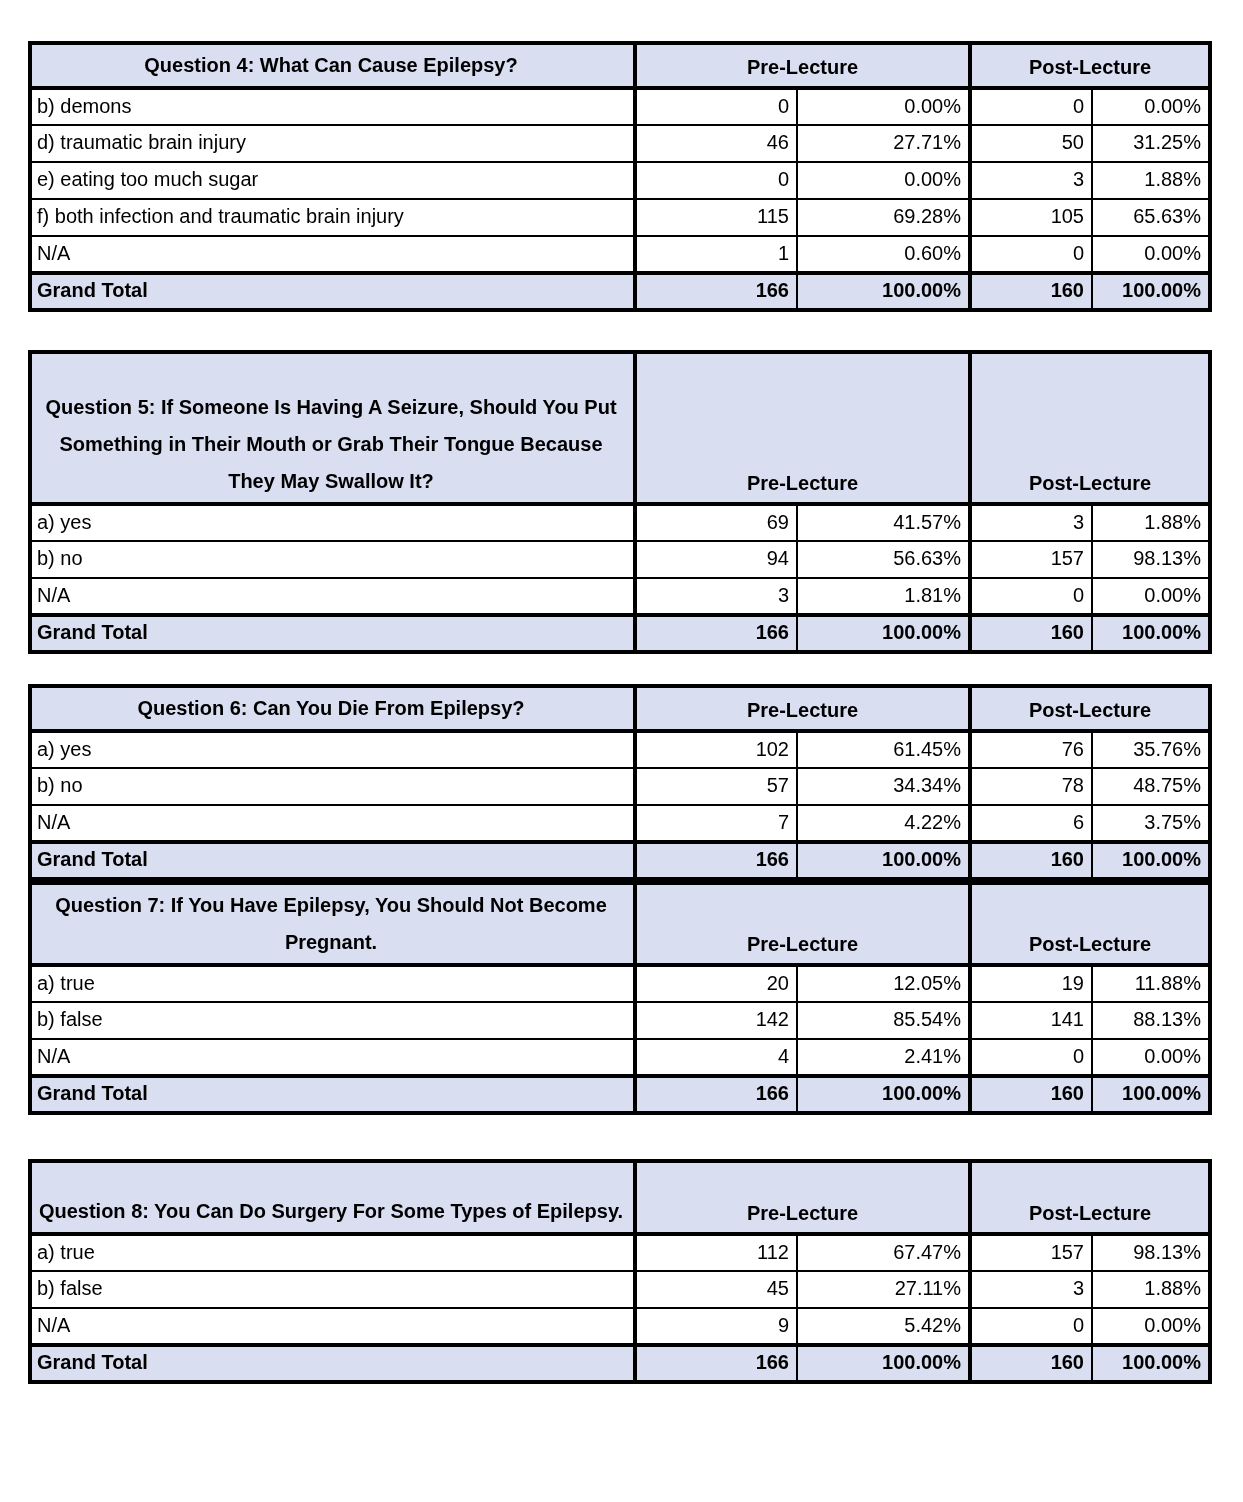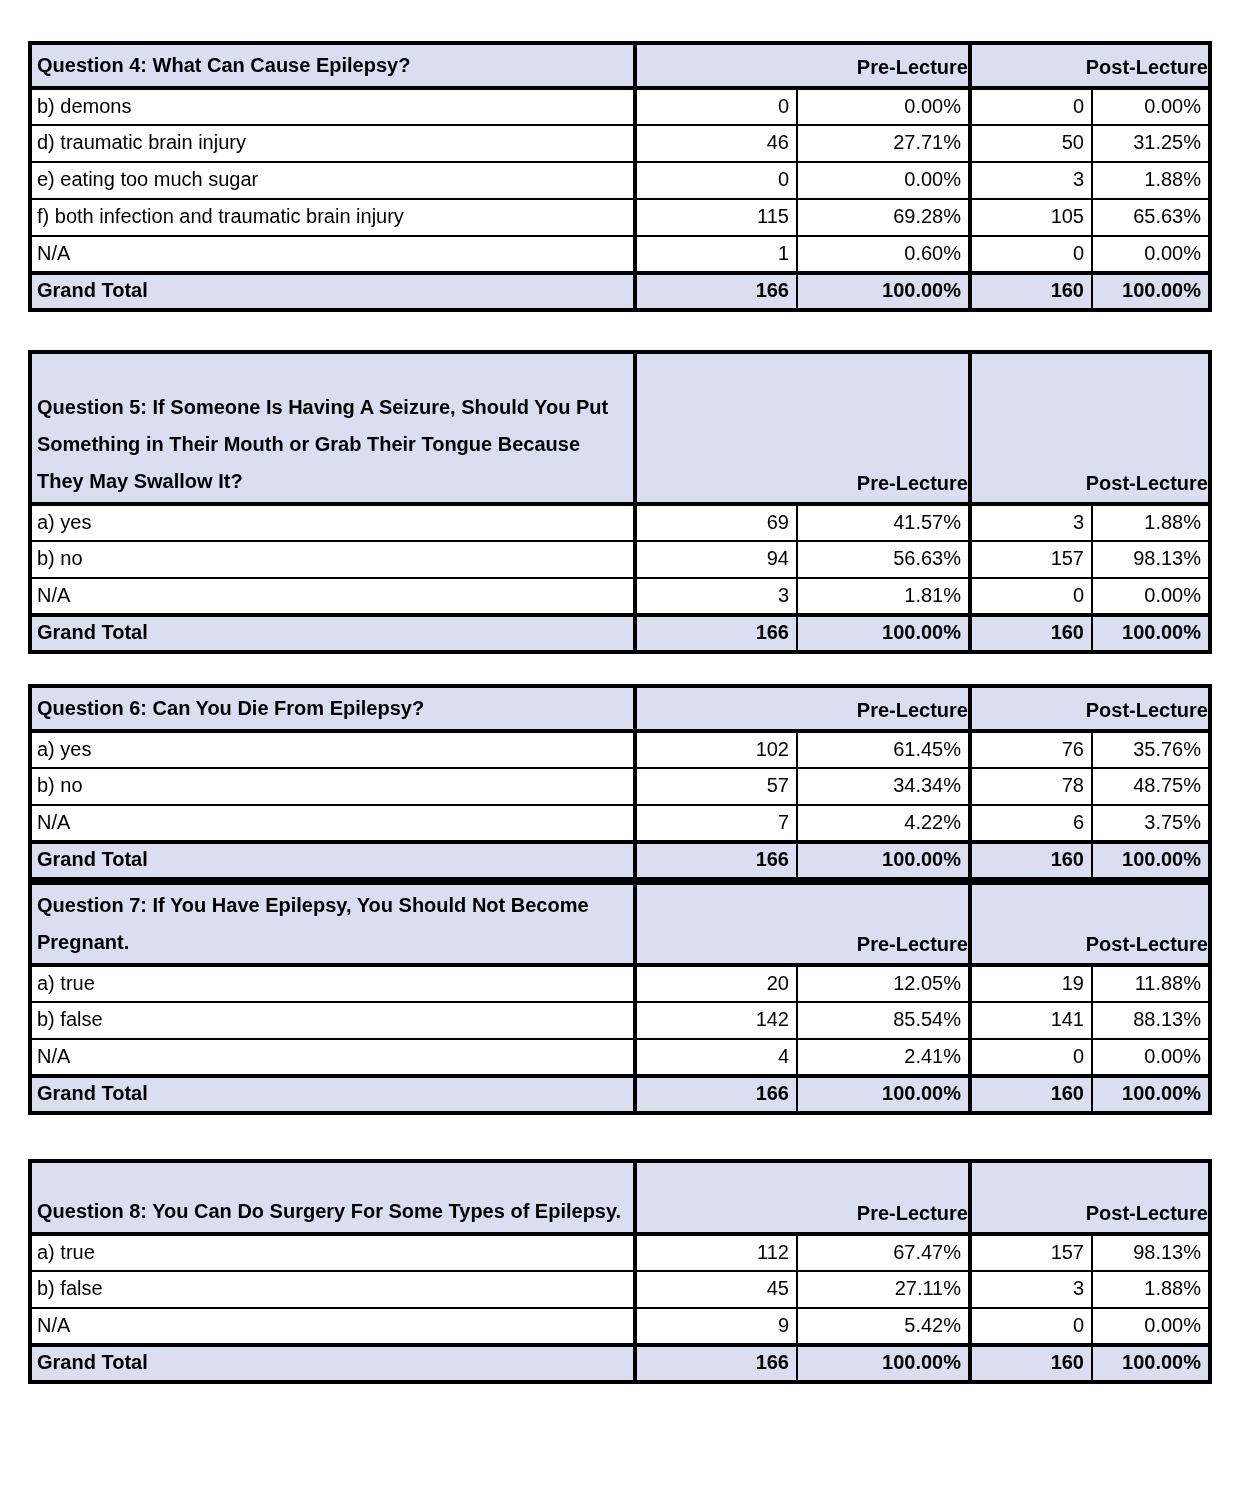--- a/index.html
+++ b/index.html
@@ -24,30 +24,30 @@
     border-collapse: collapse;
     table-layout: fixed;
     width: 1180px;
     border: 4px solid var(--border);
     font-size: 20px;
   }
   table.qt th, table.qt td {
     border: 2px solid var(--border);
     overflow: hidden;
   }
-  table.qt td.sep, table.qt th.sep { border-left: 4px solid var(--border); text-align: right; }
+  table.qt td.sep, table.qt th.sep { border-left: 4px solid var(--border); }
   
   table.qt thead th {
     background: var(--fill);
     font-weight: 700;
     vertical-align: bottom;
     border-bottom: 4px solid var(--border);
   }
   th.q {
-    text-align: left;
+    text-align: center;
     padding: 2px 8px 2px 5px;
     line-height: 37px;
   }
   th.grp {
     text-align: center;
     padding: 0 0 4px 0;
     line-height: 30px;
   }
   
   table.qt td { height: 37px; }

